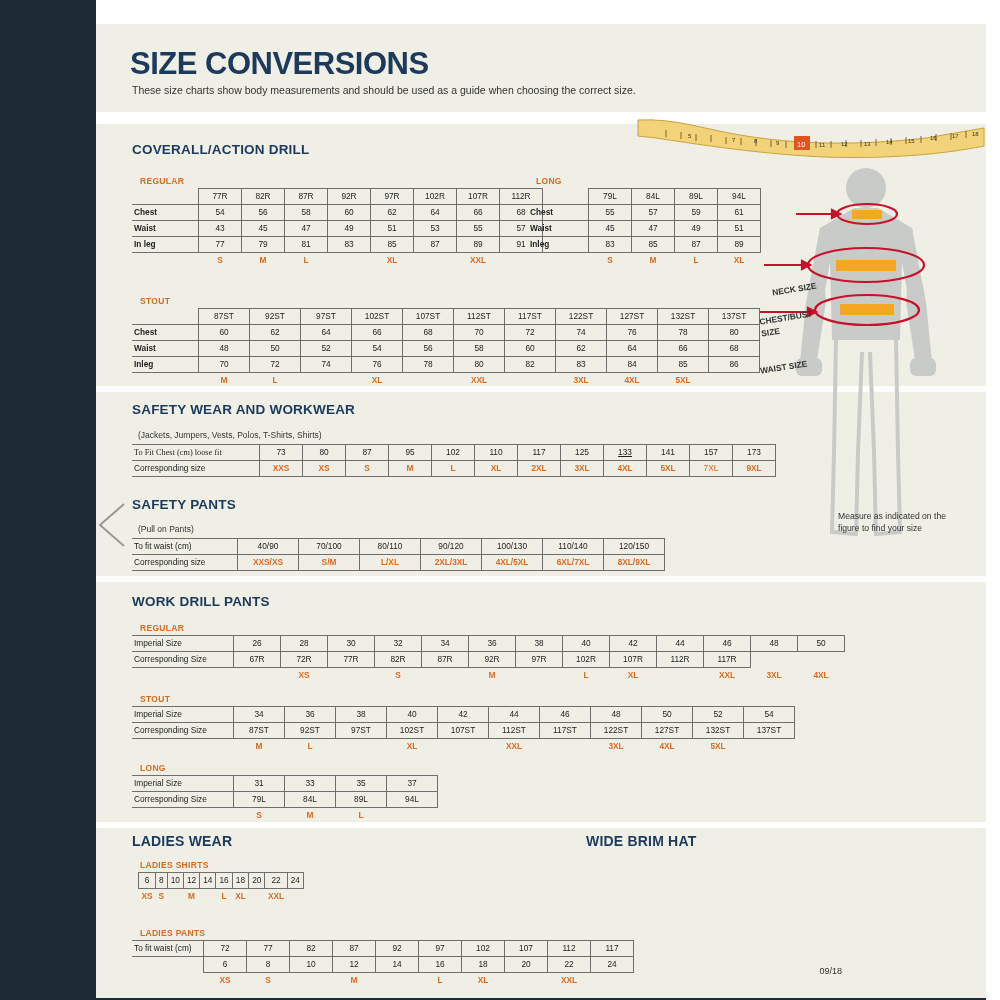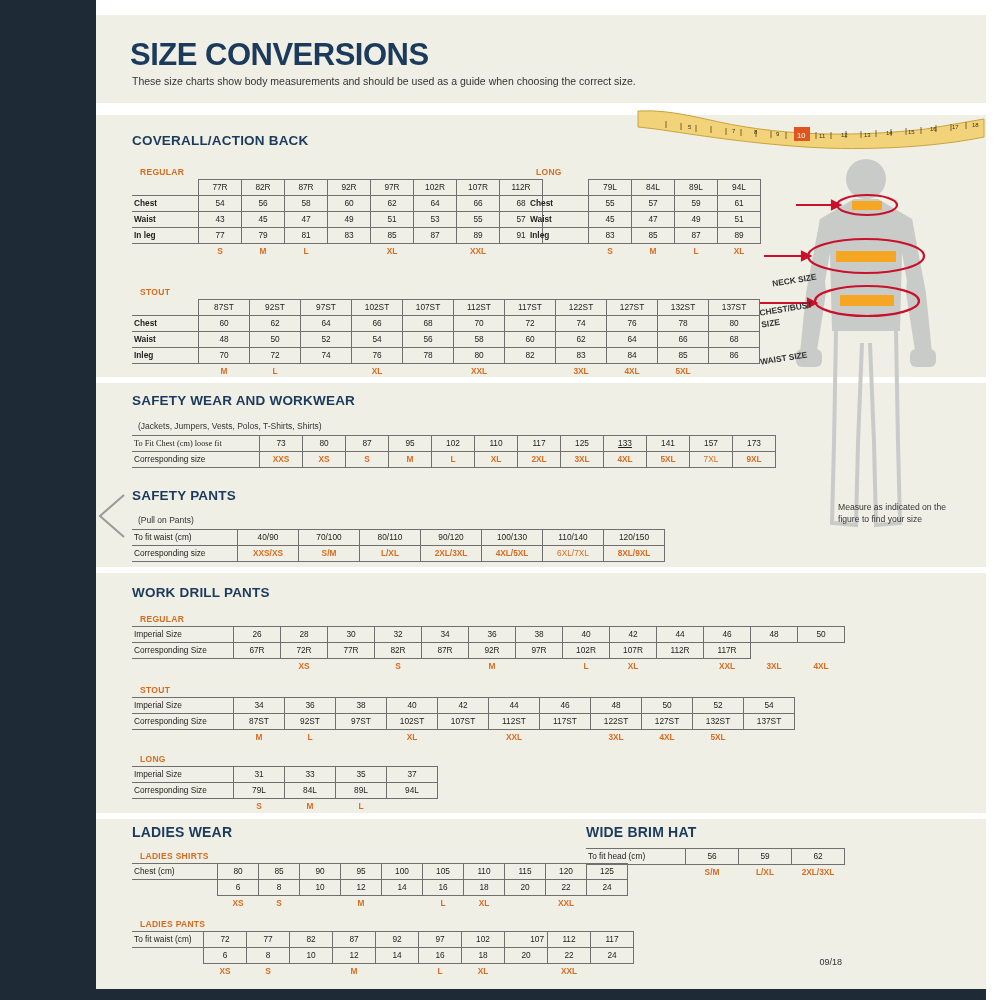--- a/index.html
+++ b/index.html
@@ -2,21 +2,21 @@
 <html><head>
 <meta charset="utf-8">
 <style>
   html,body{margin:0;padding:0;background:#ffffff;}
   body{width:1000px;height:1000px;font-family:"Liberation Sans",sans-serif;overflow:hidden;}
   #page{position:relative;width:1000px;height:1000px;background:#ffffff;}
   
   .darkbar-left{position:absolute;left:0;top:0;width:96px;height:1000px;background:#1e2a36;}
   .darkbar-bottom{position:absolute;left:0;bottom:0;width:1000px;height:18px;background:#1e2a36;}
   .white-right{position:absolute;right:0;top:0;width:14px;height:1000px;background:#ffffff;}
-  .sheet{position:absolute;left:96px;top:15px;width:794px;height:974px;background:#ffffff;}
+  .sheet{position:absolute;left:96px;top:24px;width:794px;height:974px;background:#ffffff;}
   
   .beige{position:absolute;background:#f0efe6;}
   .band-title{left:0;top:0;width:890px;height:88px;}
   .band-top{left:0;top:100px;width:890px;height:262px;}
   .band-mid{left:0;top:368px;width:890px;height:184px;}
   .band-drill{left:0;top:558px;width:890px;height:240px;}
   .band-bottom{left:0;top:804px;width:890px;height:170px;}
 
   .h1{position:absolute;left:34px;top:22px;font-size:31px;font-weight:bold;color:#1b3a5c;letter-spacing:-0.5px;font-family:"Liberation Sans",sans-serif;}
   .sub{position:absolute;left:36px;top:60px;font-size:10.5px;color:#333;}
@@ -98,21 +98,21 @@
           <text x="336" y="20">18</text>
       </g>
       <rect x="158" y="20" width="16" height="14" fill="#e0541f"></rect>
       <text x="161" y="31" font-size="7.5" fill="#fff" font-family="Liberation Sans, sans-serif">10</text>
     </svg>
 
     <svg class="arrowleft" viewBox="0 0 36 46">
       <polyline points="30,2 6,23 30,44" fill="none" stroke="#9a9a92" stroke-width="2"></polyline>
     </svg>
 
-    <div class="sect" style="left:36px;top:118px;">COVERALL/ACTION BACK</div>
+    <div class="sect" style="left:36px;top:118px;">COVERALL/ACTION DRILL</div>
 
     <div class="grplbl" style="left:44px;top:152px;">REGULAR</div>
     <table class="t" style="left:36px;top:164px;">
       <tbody>
           <tr>
         <td class="blank" style="width:60px;"></td>
         <td style="width:36px;">77R</td>
         <td style="width:36px;">82R</td>
         <td style="width:36px;">87R</td>
         <td style="width:36px;">92R</td>
@@ -335,21 +335,21 @@
         <td style="width:54px;margin-top:8px;">110/140</td>
         <td style="width:54px;">120/150</td>
       </tr>
       <tr>
         <td class="lbl2">Corresponding size</td>
         <td style="color:#d96b1f;font-weight:bold;">XXS/XS</td>
         <td style="color:#d96b1f;font-weight:bold;">S/M</td>
         <td style="color:#d96b1f;font-weight:bold;">L/XL</td>
         <td style="color:#d96b1f;font-weight:bold;">2XL/3XL</td>
         <td style="color:#d96b1f;font-weight:bold;">4XL/5XL</td>
-        <td style="color:#d96b1f;font-weight:normal;">6XL/7XL</td>
+        <td style="color:#d96b1f;font-weight:bold;">6XL/7XL</td>
         <td style="color:#d96b1f;font-weight:bold;">8XL/9XL</td>
       </tr>
     </tbody>
       </table>
 
     <div class="figwrap">
       <svg viewBox="0 0 250 420" width="250" height="420">
         <g fill="#c9cbc8">
           <circle cx="130" cy="36" r="20"></circle>
           <path d="M118,56 L142,56 L176,76 L186,140 L172,144 L166,110 L164,188 L96,188 L94,110 L88,144 L74,140 L84,76 Z"></path>
@@ -513,33 +513,20 @@
         <td></td>
       </tr>
     </tbody>
       </table>
 
     <div class="sect" style="left:36px;top:809px;font-size:14px;">LADIES WEAR</div>
 
     <div class="grplbl" style="left:44px;top:836px;">LADIES SHIRTS</div>
     <table class="t" style="left:36px;top:848px;">
       <tbody>
-          <tr>
-        <td class="lbl2" style="width:80px;">Chest (cm)</td>
-        <td style="width:34px;">80</td>
-        <td style="width:34px;">85</td>
-        <td style="width:34px;">90</td>
-        <td style="width:34px;">95</td>
-        <td style="width:34px;">100</td>
-        <td style="width:34px;">105</td>
-        <td style="width:34px;">110</td>
-        <td style="width:34px;">115</td>
-        <td style="width:34px;">120</td>
-        <td style="width:34px;">125</td>
-      </tr>
       <tr>
         <td class="blank"></td>
         <td>6</td>
         <td>8</td>
         <td>10</td>
         <td>12</td>
         <td>14</td>
         <td>16</td>
         <td>18</td>
         <td>20</td>
@@ -566,21 +553,21 @@
       <tbody>
           <tr>
         <td class="lbl2" style="width:66px;">To fit waist (cm)</td>
         <td style="width:36px;">72</td>
         <td style="width:36px;">77</td>
         <td style="width:36px;">82</td>
         <td style="width:36px;">87</td>
         <td style="width:36px;">92</td>
         <td style="width:36px;">97</td>
         <td style="width:36px;">102</td>
-        <td style="width:36px;text-align:right;">107</td>
+        <td style="width:36px;">107</td>
         <td style="width:36px;">112</td>
         <td style="width:36px;">117</td>
       </tr>
       <tr>
         <td class="blank"></td>
         <td>6</td>
         <td>8</td>
         <td>10</td>
         <td>12</td>
         <td>14</td>
@@ -599,33 +586,17 @@
         <td></td>
         <td>L</td>
         <td>XL</td>
         <td></td>
         <td>XXL</td>
       </tr>
     </tbody>
       </table>
 
     <div class="sect" style="left:490px;top:809px;font-size:14px;">WIDE BRIM HAT</div>
-    <table class="t" style="left:490px;top:833px;">
-      <tbody>
-          <tr>
-        <td class="lbl2" style="width:94px;">To fit head (cm)</td>
-        <td style="width:46px;">56</td>
-        <td style="width:46px;">59</td>
-        <td style="width:46px;">62</td>
-      </tr>
-      <tr class="sizes">
-        <td></td>
-        <td>S/M</td>
-        <td>L/XL</td>
-        <td>2XL/3XL</td>
-      </tr>
-    </tbody>
-      </table>
 
     <div class="date">09/18</div>
   </div>
   <div class="white-right"></div>
 </div>
 
 </body></html>

